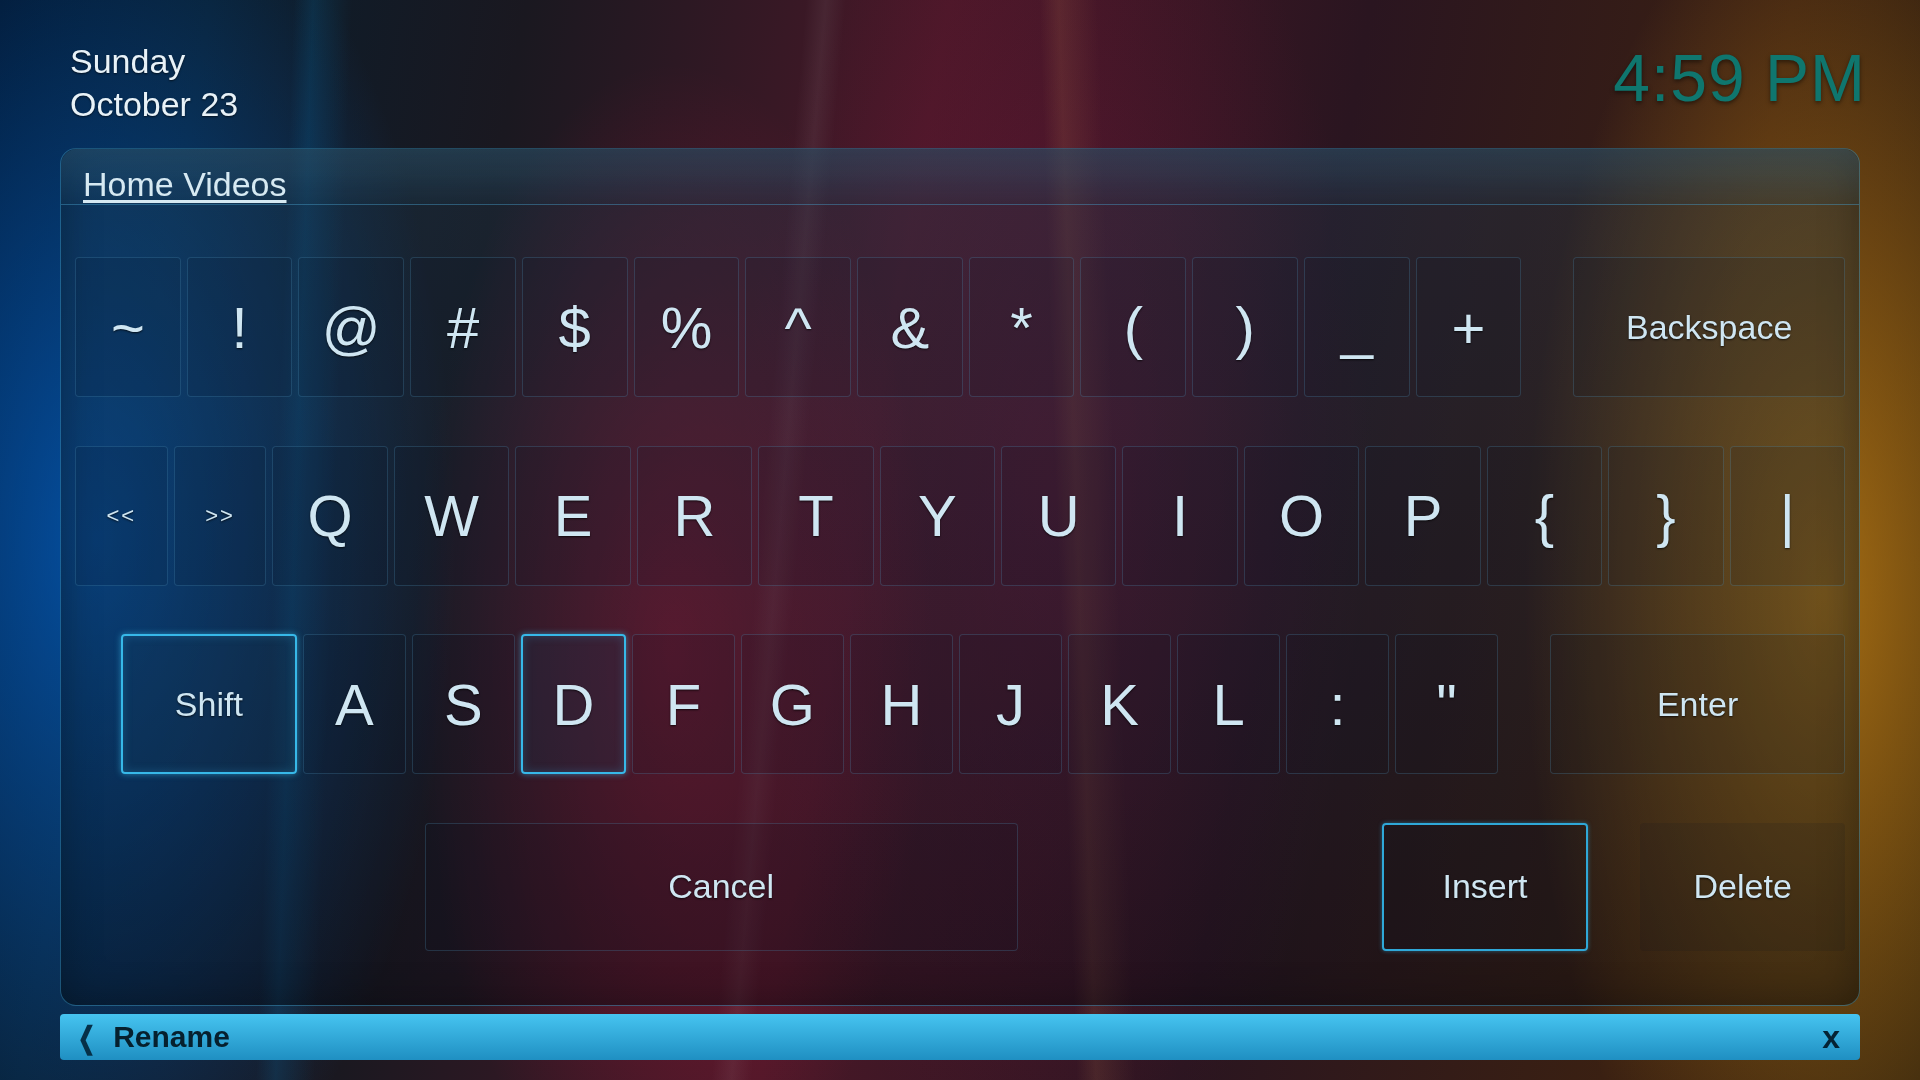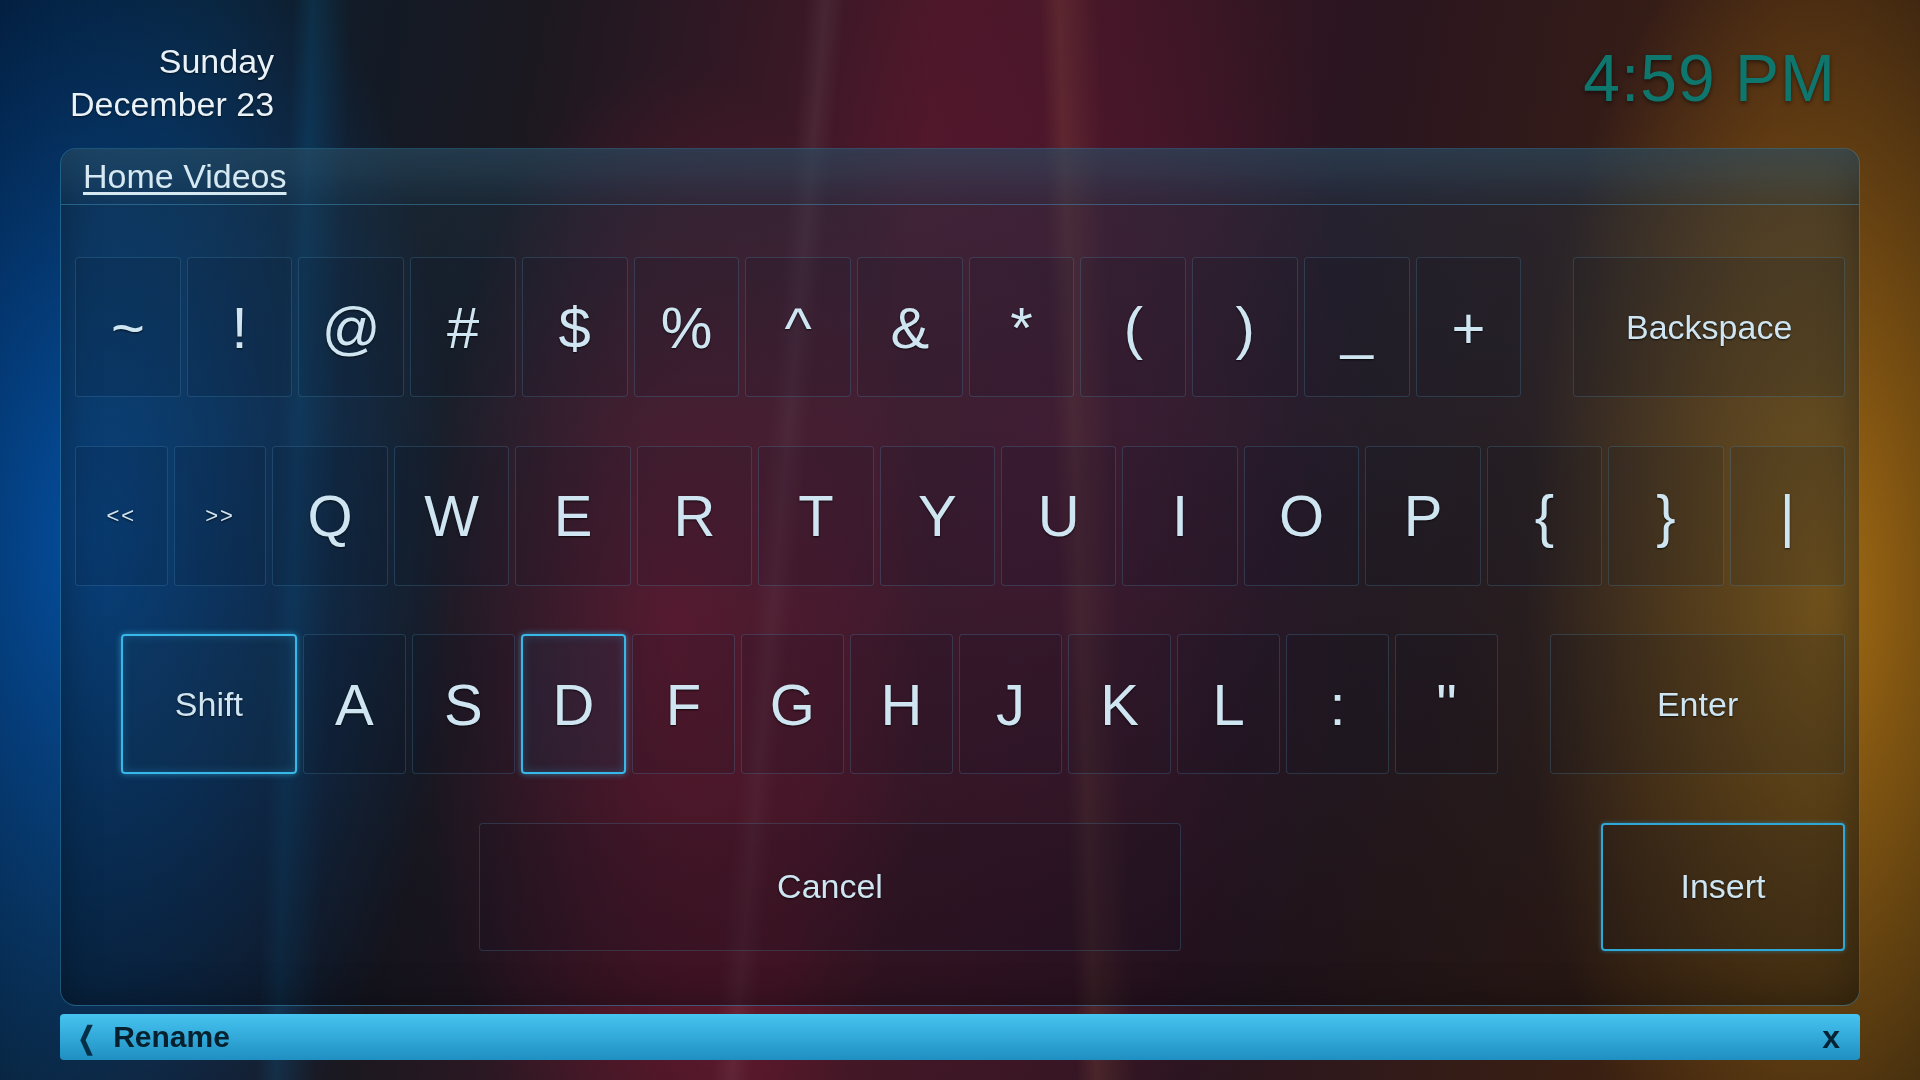--- a/index.html
+++ b/index.html
@@ -19,39 +19,39 @@
     content:"";
     position:absolute; inset:0;
     background:
       linear-gradient(95deg, transparent 40%, rgba(255,255,255,0.06) 41%, transparent 42%),
       linear-gradient(88deg, transparent 55%, rgba(255,180,100,0.10) 56%, transparent 58%),
       linear-gradient(92deg, transparent 15%, rgba(0,170,255,0.12) 16%, transparent 18%);
     pointer-events:none;
   }
 
   .header {
-    position: absolute; top: 40px; left: 70px; right: 84px;
-    display: flex; justify-content: space-between; align-items: flex-start; text-align: right;
+    position: absolute; top: 40px; left: 70px; right: 54px;
+    display: flex; justify-content: space-between; align-items: flex-start;
   }
   .date-block { font-size: 34px; line-height: 1.25; color: #e8f2f8; text-shadow: 0 1px 2px rgba(0,0,0,0.6); }
   .clock { font-size: 66px; font-weight: 400; color: #0f766e; text-shadow: 0 2px 4px rgba(0,0,0,0.5); letter-spacing:1px;}
 
   .panel {
     position: absolute; top: 148px; left: 60px; right: 60px; bottom: 74px;
     border: 1px solid rgba(70,180,230,0.35);
     border-radius: 16px;
     background: linear-gradient(to bottom, rgba(30,60,80,0.35), rgba(5,10,18,0.35));
     box-shadow: inset 0 0 40px rgba(0,0,0,0.3);
     padding: 0 0 10px 0;
     display: flex; flex-direction: column;
   }
   .panel-title-bar {
     height: 56px; padding: 0 22px;
     border-bottom: 1px solid rgba(70,180,230,0.25);
-    display:flex; align-items:center;
+    display:flex; align-items:flex-end;
     background: linear-gradient(to bottom, rgba(60,110,140,0.35), rgba(30,60,80,0.15));
     border-radius: 16px 16px 0 0;
   }
   .panel-title { font-size: 34px; color: #d6e9f2; text-decoration: underline; text-underline-offset: 4px; }
 
   .kbd {
     flex: 1; display:flex; flex-direction:column; justify-content: space-evenly;
     padding: 18px 14px 10px 14px; gap: 14px;
   }
   .row { display:flex; gap: 6px; align-items:stretch; height: 140px; }
@@ -94,21 +94,21 @@
   .footer-left { display:flex; align-items:center; gap:14px; font-size:30px; }
   .footer-chevron { font-size:30px; font-weight:bold; transform: scaleX(0.7); color:#063048;}
   .footer-x { font-size:32px; font-weight:900; color:#052334; }
 </style>
 </head>
 <body>
 
 <div class="header">
   <div class="date-block">
     <div>Sunday</div>
-    <div>December 23</div>
+    <div>October 23</div>
   </div>
   <div class="clock">4:59 PM</div>
 </div>
 
 <div class="panel">
   <div class="panel-title-bar">
     <span class="panel-title">Home Videos</span>
   </div>
 
   <div class="kbd">
@@ -163,20 +163,21 @@
       <div class="key">"</div>
       <div class="key wide-3 small-text">Enter</div>
     </div>
 
 
     <div class="row bottom">
       <div class="key blank" style="flex:3.5 1 0"></div>
       <div class="key small-text" style="flex:7 1 0">Cancel</div>
       <div class="key blank" style="flex:3.6 1 0"></div>
       <div class="key small-text highlight" style="flex:2.4 1 0">Insert</div>
+      <div class="key small-text" style="flex:2.4 1 0; border-color:transparent">Delete</div>
     </div>
 
   </div>
 </div>
 
 <div class="footer">
   <div class="footer-left">
     <span class="footer-chevron">❮</span>
     <span>Rename</span>
   </div>

